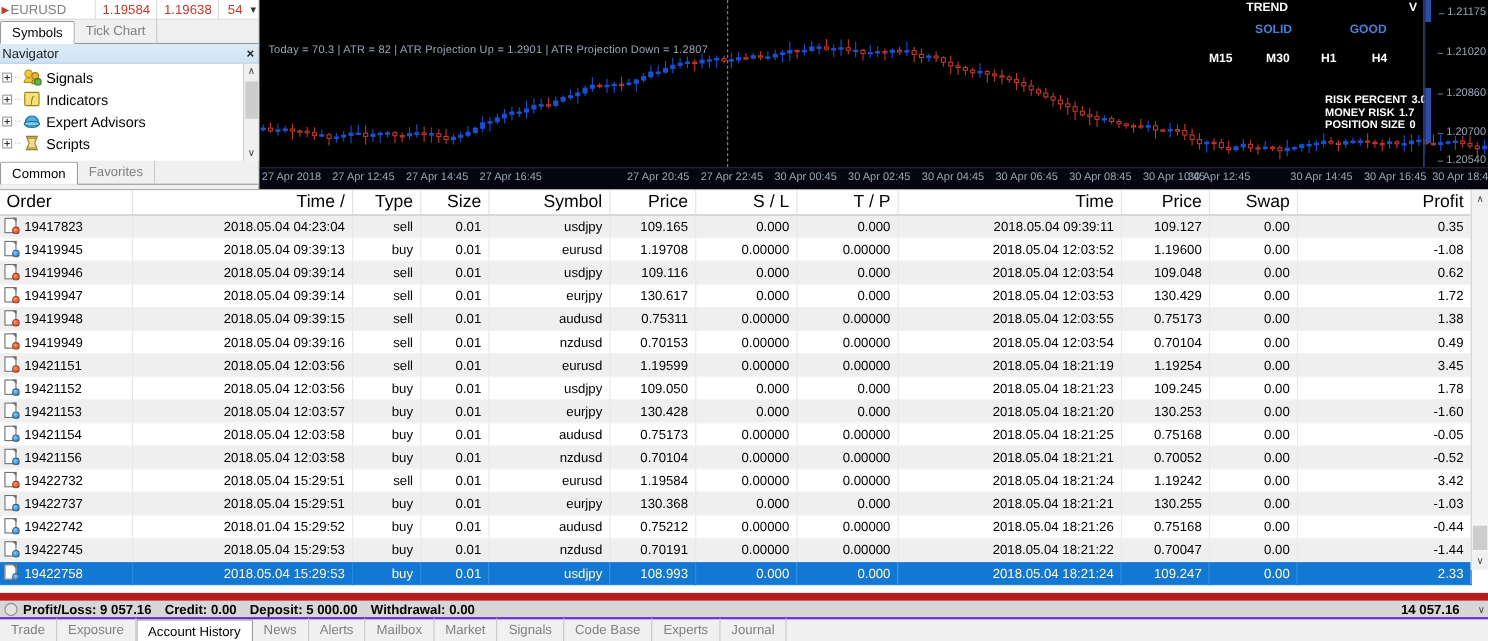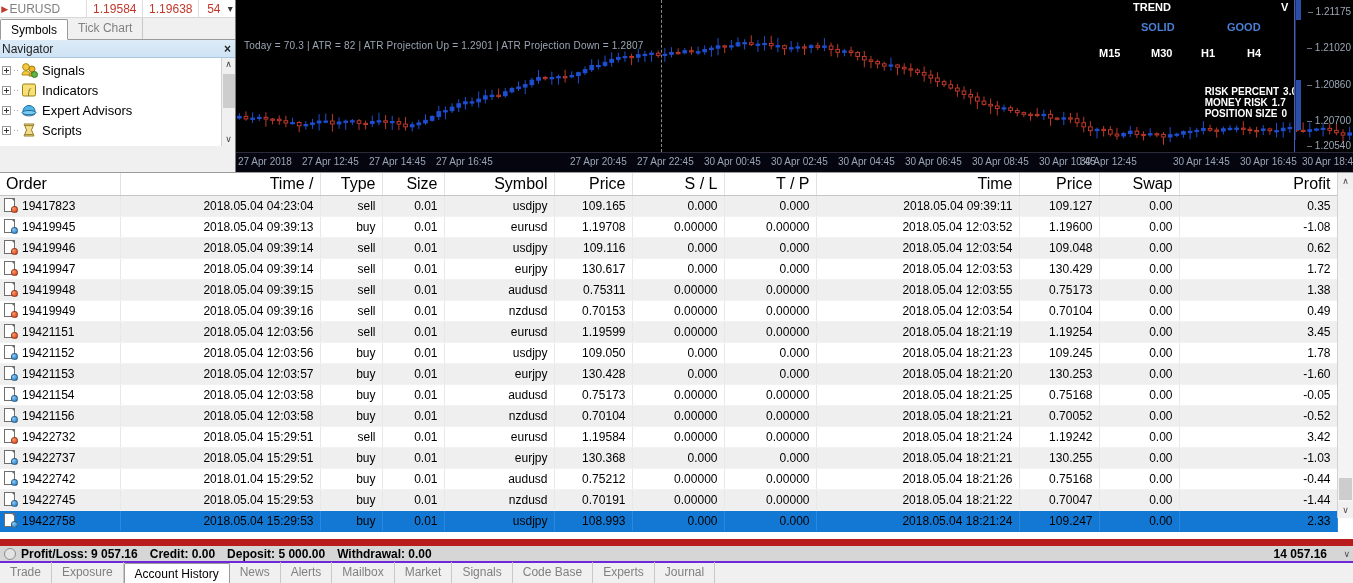--- a/index.html
+++ b/index.html
@@ -170,21 +170,21 @@
   table.hist td {
     height: 21px; font-size: 12px; color: #000;
     border-right: 1px solid #e8e8e8;
     border-bottom: 1px solid #f2f2f2;
     padding: 0 6px; text-align: right; white-space: nowrap;
     cursor: default;
   }
   table.hist td.lft { text-align: left; padding-left: 4px; }
   tr.odd td { background: #efefef; }
   tr.even td { background: #ffffff; }
-  tr.sel td { background: #1278d4; color: #000000; border-right-color: #2a88de; border-bottom-color: #1278d4; }
+  tr.sel td { background: #1278d4; color: #fef9c3; border-right-color: #2a88de; border-bottom-color: #1278d4; }
 
   .ordercell { display: flex; align-items: center; gap: 5px; }
   .doc-ico { position: relative; width: 13px; height: 15px; flex: 0 0 13px; }
   .doc-ico .page {
     position: absolute; left: 0; top: 0; width: 11px; height: 14px;
     background: #ffffff; border: 1px solid #6f6f6f;
   }
   .doc-ico .fold {
     position: absolute; right: 2px; top: 0;
     width: 0; height: 0; border-left: 4px solid transparent; border-top: 4px solid #6f6f6f;
@@ -325,20 +325,24 @@
           </div>
         </div>
 
         <div class="nav-scroll">
           <span class="sb">∧</span>
           <span class="nav-thumb"></span>
           <span class="sb">∨</span>
         </div>
       </div>
 
+      <div class="tabstrip" style="border-bottom:1px solid #9a9a9a;">
+        <div class="tab active">Common</div>
+        <div class="tab">Favorites</div>
+      </div>
     </div>
 
     <div class="chart">
       <svg class="chart-canvas" viewBox="0 0 1117 152" preserveAspectRatio="none">
         <rect x="0" y="0" width="1117" height="152" fill="#000000"></rect>
         <g id="candles">
             <line x1="3.324404761904762" x2="3.324404761904762" y1="113.21646530926228" y2="119.62795829772949" stroke="#1e4fd1" stroke-width="1"></line>
             <rect x="1.4959821428571427" y="116.44773133099079" width="3.6568452380952383" height="1.5522686690092087" fill="#1e4fd1" stroke="#1e4fd1" stroke-width="1"></rect>
             <line x1="9.973214285714285" x2="9.973214285714285" y1="111.36875028908253" y2="120.70419658720493" stroke="#c0392b" stroke-width="1"></line>
             <rect x="8.144791666666666" y="116.44773133099079" width="3.6568452380952383" height="2.4446718096733093" fill="#000" stroke="#c0392b" stroke-width="1"></rect>

